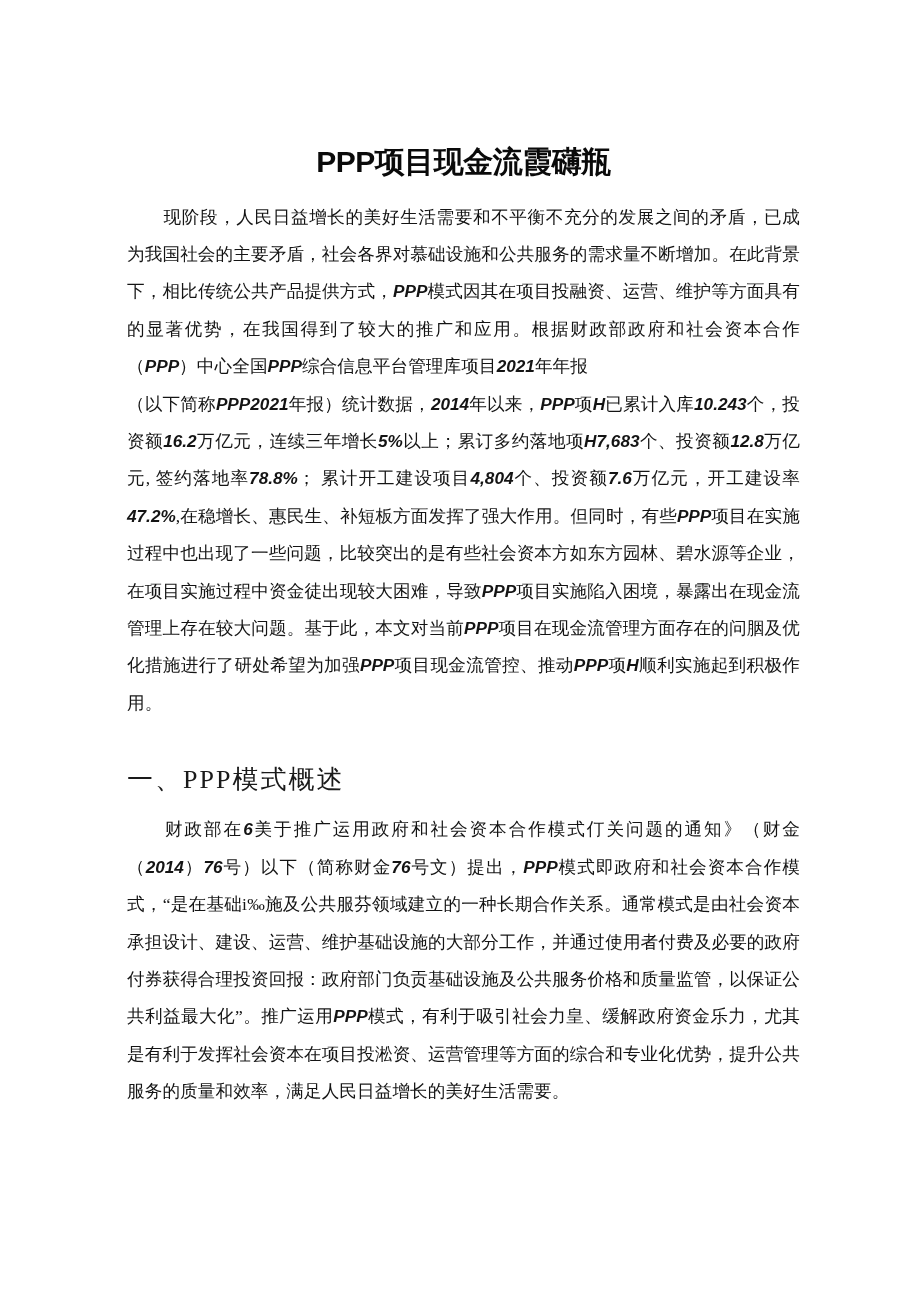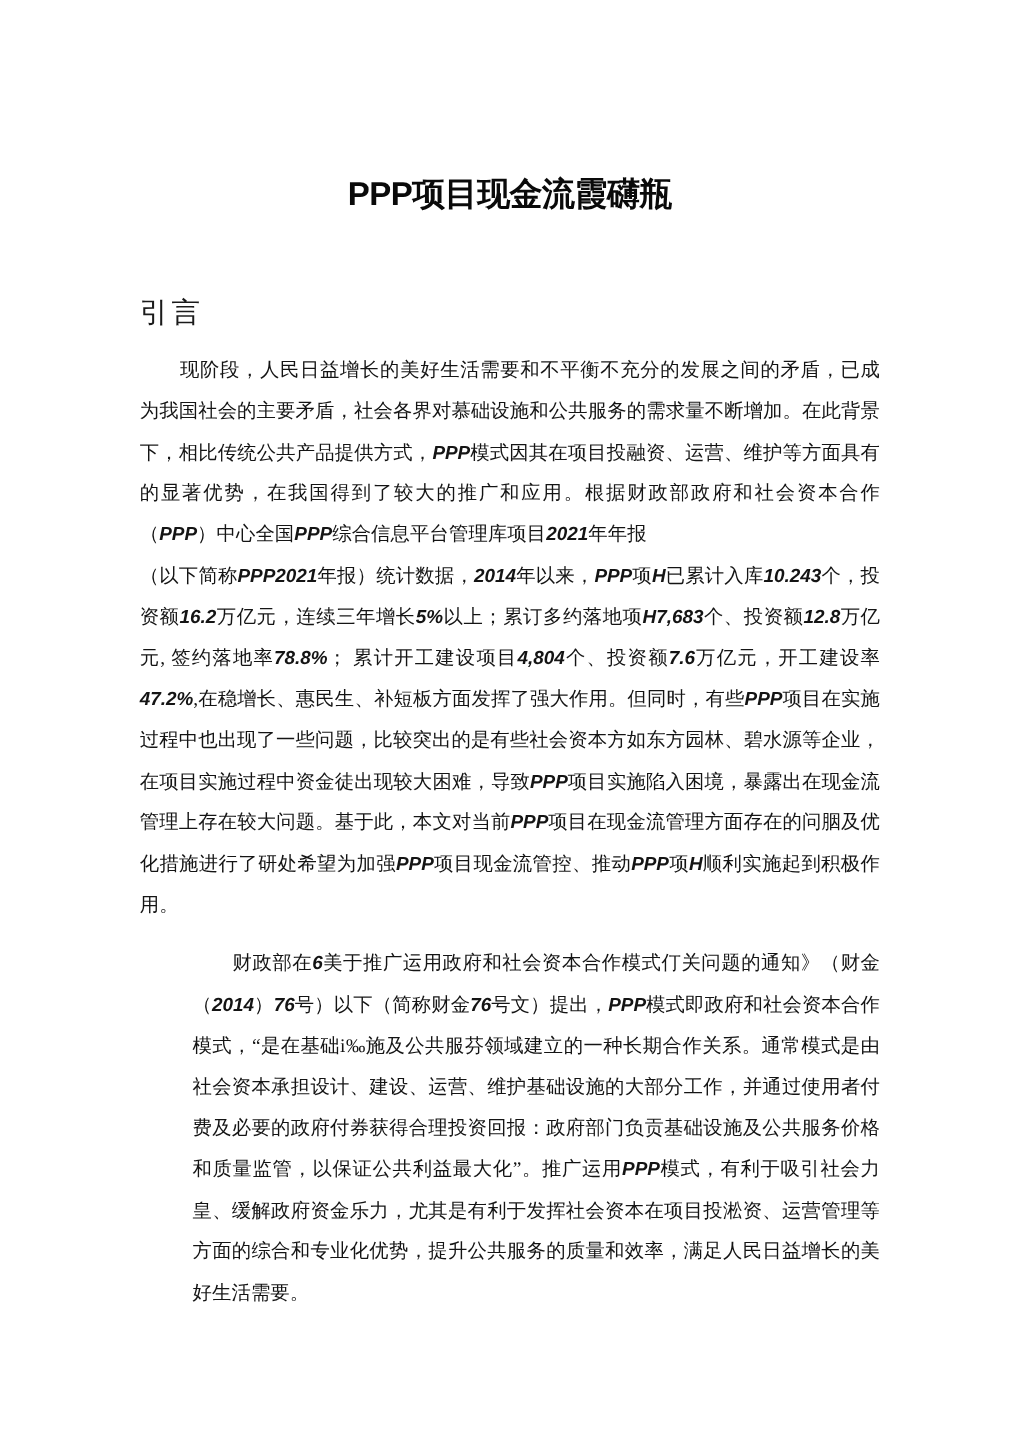--- a/index.html
+++ b/index.html
@@ -25,21 +25,21 @@
   }
 
   
   .doc-title {
     text-align: center;
     font-family: "Liberation Sans", "DejaVu Sans", sans-serif;
     font-weight: 700;
     font-size: 30px;
     letter-spacing: -0.5px;
     color: #0a0a0a;
-    margin: 15px;
+    margin: 0;
     padding-top: 143px;
     line-height: 1.25;
     white-space: nowrap;
   }
 
   
   .h-section {
     font-family: "Liberation Serif", "DejaVu Serif", serif;
     font-weight: 400;
     font-size: 26px;
@@ -60,41 +60,41 @@
   .para {
     font-size: 17.6px;
     line-height: 37.4px;
     text-align: justify;
     text-justify: inter-ideograph;
     margin: 0;
     color: #141414;
     letter-spacing: 0.1px;
   }
   .para.p1 { padding-top: 18px; }
-  .para.p2 { padding-top: 16px; margin-left: 48px; }
+  .para.p2 { padding-top: 16px; }
   .indent { display: inline-block; width: 2.05em; }
 
   
   .lat {
     font-family: "Liberation Sans", "DejaVu Sans", sans-serif;
     font-weight: 700;
     font-size: 17.2px;
     letter-spacing: 0px;
     font-style: italic;
   }
 </style>
 </head>
 <body>
 
 <div class="page">
   <div class="content">
 
     <h1 class="doc-title">PPP项目现金流霞礴瓶</h1>
 
-    <h2 class="h-section h-intro">引言</h2>
 
     <p class="para p1"><span class="indent"></span><span class="">现阶段，人民日益增长的美好生活需要和不平衡不充分的发展之间的矛盾，已成为我国社会的主要矛盾，社会各界对慕础设施和公共服务的需求量不断增加。在此背景下，相比传统公共产品提供方式，</span><span class="lat">PPP</span><span class="">模式因其在项目投融资、运营、维护等方面具有的显著优势，在我国得到了较大的推广和应用。根据财政部政府和社会资本合作（</span><span class="lat">PPP</span><span class="">）中心全国</span><span class="lat">PPP</span><span class="">综合信息平台管理库项目</span><span class="lat">2021</span><span class="">年年报</span><br><span class="">（以下简称</span><span class="lat">PPP2021</span><span class="">年报）统计数据，</span><span class="lat">2014</span><span class="">年以来，</span><span class="lat">PPP</span><span class="">项</span><span class="lat">H</span><span class="">已累计入库</span><span class="lat">10.243</span><span class="">个，投资额</span><span class="lat">16.2</span><span class="">万亿元，连续三年增长</span><span class="lat">5%</span><span class="">以上；累订多约落地项</span><span class="lat">H7,683</span><span class="">个、投资额</span><span class="lat">12.8</span><span class="">万亿元, 签约落地率</span><span class="lat">78.8%</span><span class="">； 累计开工建设项目</span><span class="lat">4,804</span><span class="">个、投资额</span><span class="lat">7.6</span><span class="">万亿元，开工建设率</span><span class="lat">47.2%</span><span class="">,在稳增长、惠民生、补短板方面发挥了强大作用。但同时，有些</span><span class="lat">PPP</span><span class="">项目在实施过程中也出现了一些问题，比较突出的是有些社会资本方如东方园林、碧水源等企业，在项目实施过程中资金徒出现较大困难，导致</span><span class="lat">PPP</span><span class="">项目实施陷入困境，暴露出在现金流管理上存在较大问题。基于此，本文对当前</span><span class="lat">PPP</span><span class="">项目在现金流管理方面存在的问胭及优化措施进行了研处希望为加强</span><span class="lat">PPP</span><span class="">项目现金流管控、推动</span><span class="lat">PPP</span><span class="">项</span><span class="lat">H</span><span class="">顺利实施起到积极作用。</span></p>
 
+    <h2 class="h-section h-one">一、PPP模式概述</h2>
 
     <p class="para p2"><span class="indent"></span><span class="">财政部在</span><span class="lat">6</span><span class="">美于推广运用政府和社会资本合作模式仃关问题的通知》（财金（</span><span class="lat">2014</span><span class="">）</span><span class="lat">76</span><span class="">号）以下（简称财金</span><span class="lat">76</span><span class="">号文）提出，</span><span class="lat">PPP</span><span class="">模式即政府和社会资本合作模式，“是在基础i‰施及公共服芬领域建立的一种长期合作关系。通常模式是由社会资本承担设计、建设、运营、维护基础设施的大部分工作，并通过使用者付费及必要的政府付券获得合理投资回报：政府部门负贡基础设施及公共服务价格和质量监管，以保证公共利益最大化”。推广运用</span><span class="lat">PPP</span><span class="">模式，有利于吸引社会力皇、缓解政府资金乐力，尤其是有利于发挥社会资本在项目投淞资、运营管理等方面的综合和专业化优势，提升公共服务的质量和效率，满足人民日益增长的美好生活需要。</span></p>
 
   </div>
 </div>
 
 </body></html>

